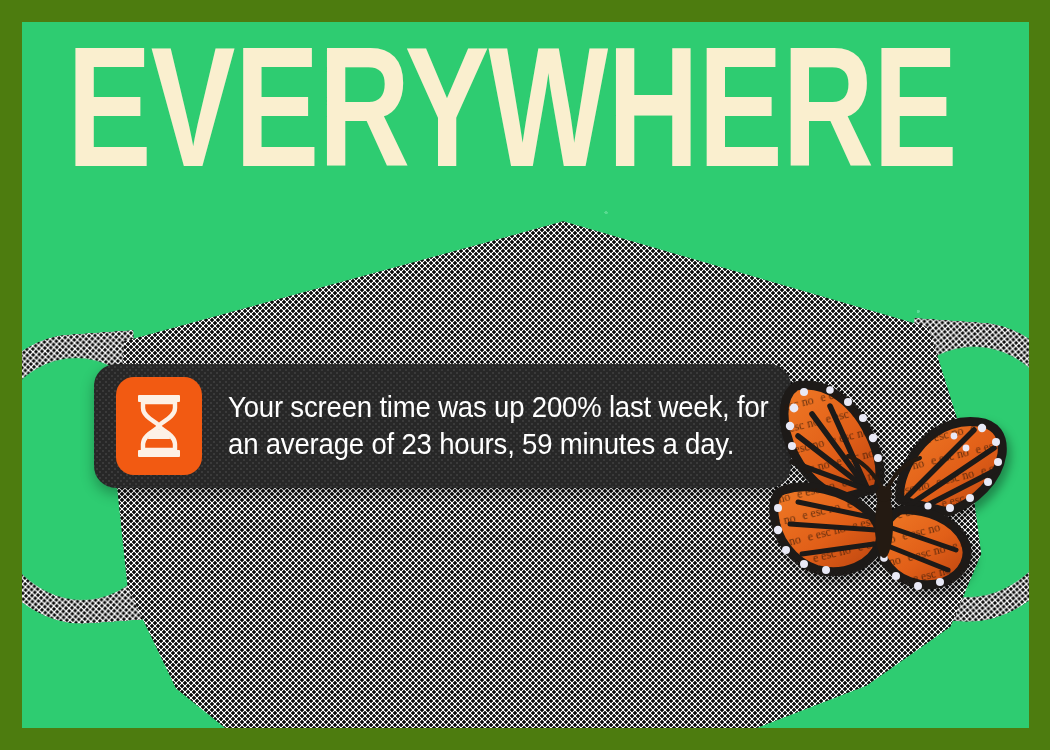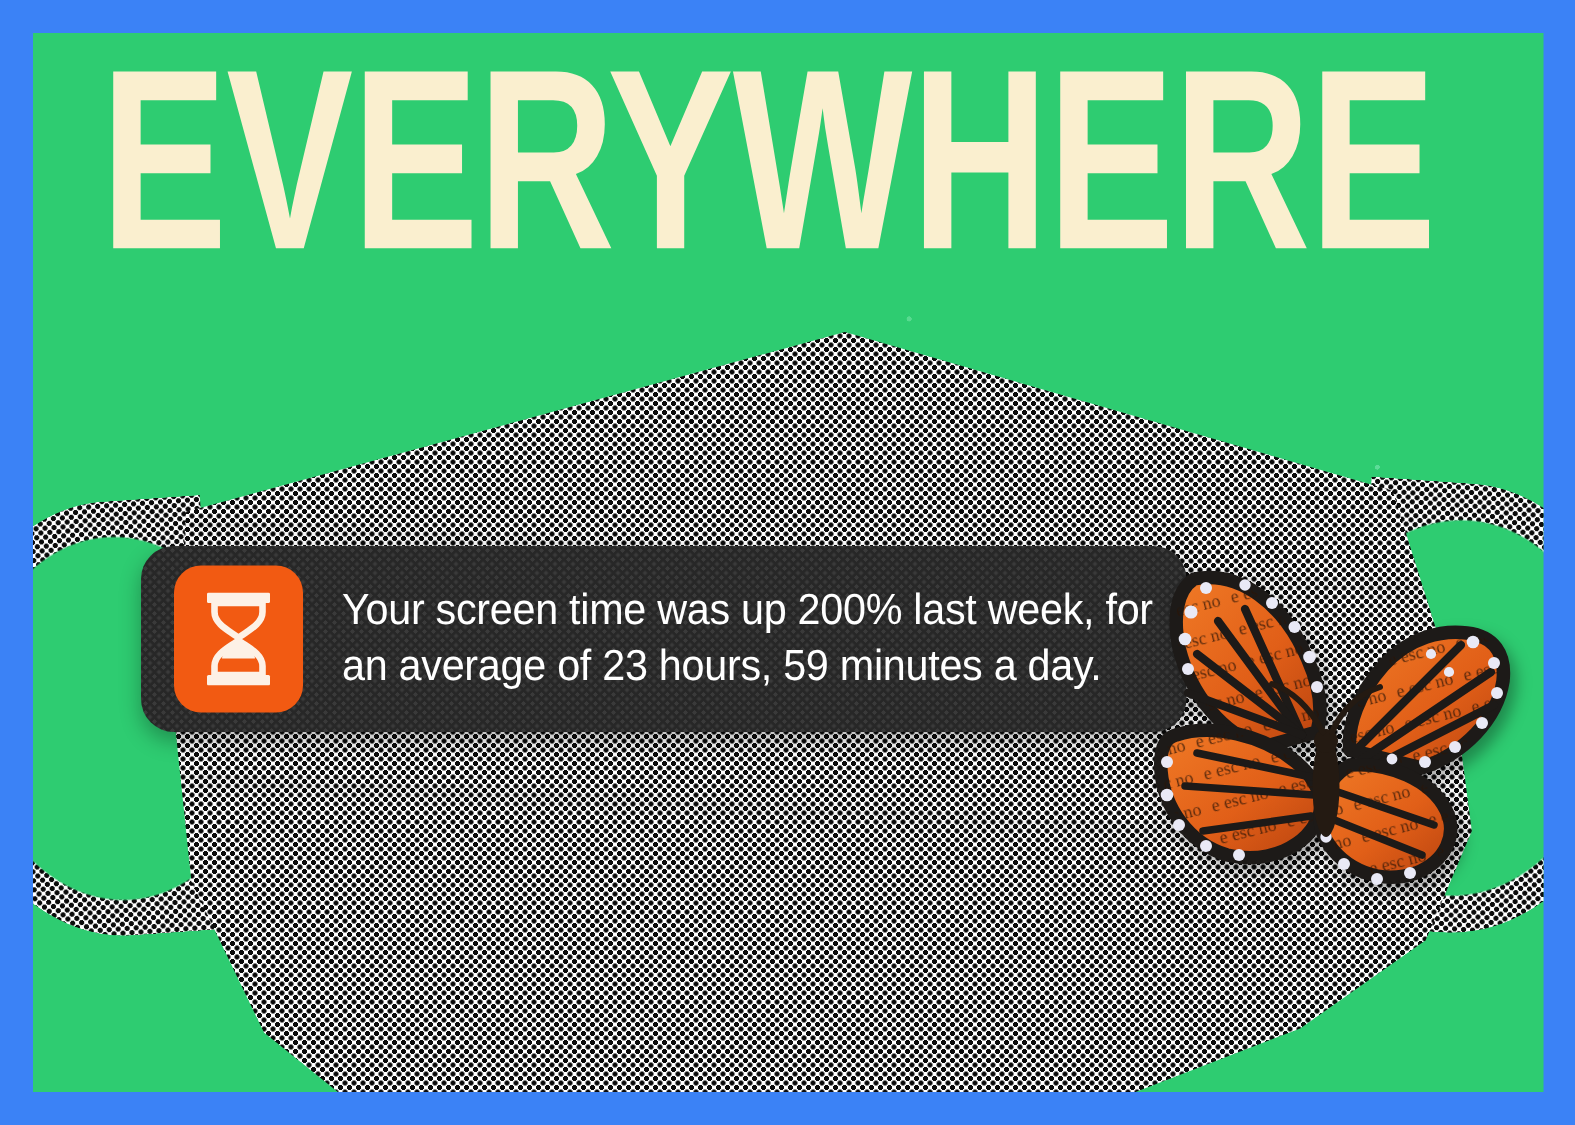--- a/index.html
+++ b/index.html
@@ -4,21 +4,21 @@
 <style>
   * { margin:0; padding:0; box-sizing:border-box; }
   html,body { width:1050px; height:750px; overflow:hidden; }
   body {
     font-family:"Liberation Sans", sans-serif;
     background:#faefcf;
     position:relative;
   }
 
   
-  #stage { position:absolute; inset:0; width:1050px; height:750px; background:#3b82f6; overflow:hidden; }
+  #stage { position:absolute; inset:0; width:1050px; height:750px; background:#4d7c0f; overflow:hidden; }
 
   
   #green-panel {
     position:absolute;
     left:22px; top:22px;
     width:1007px; height:706px;
     background:#2ecc71;
     overflow:hidden;
   }
   

